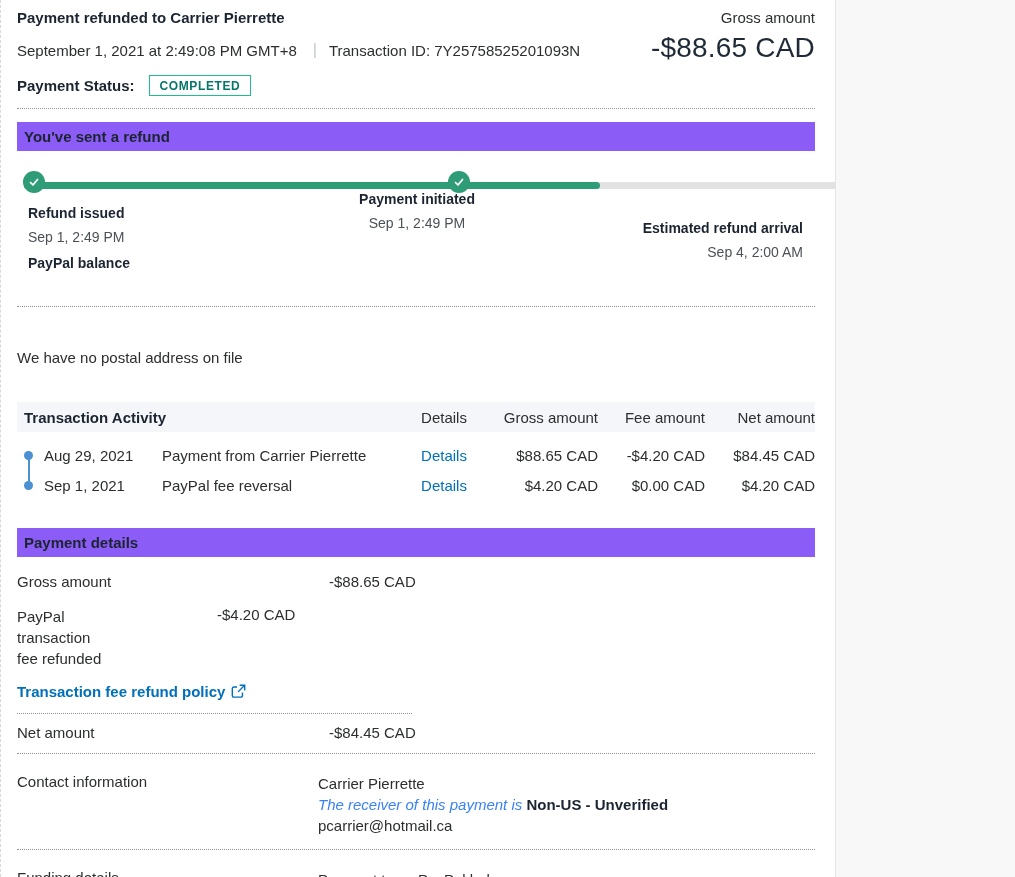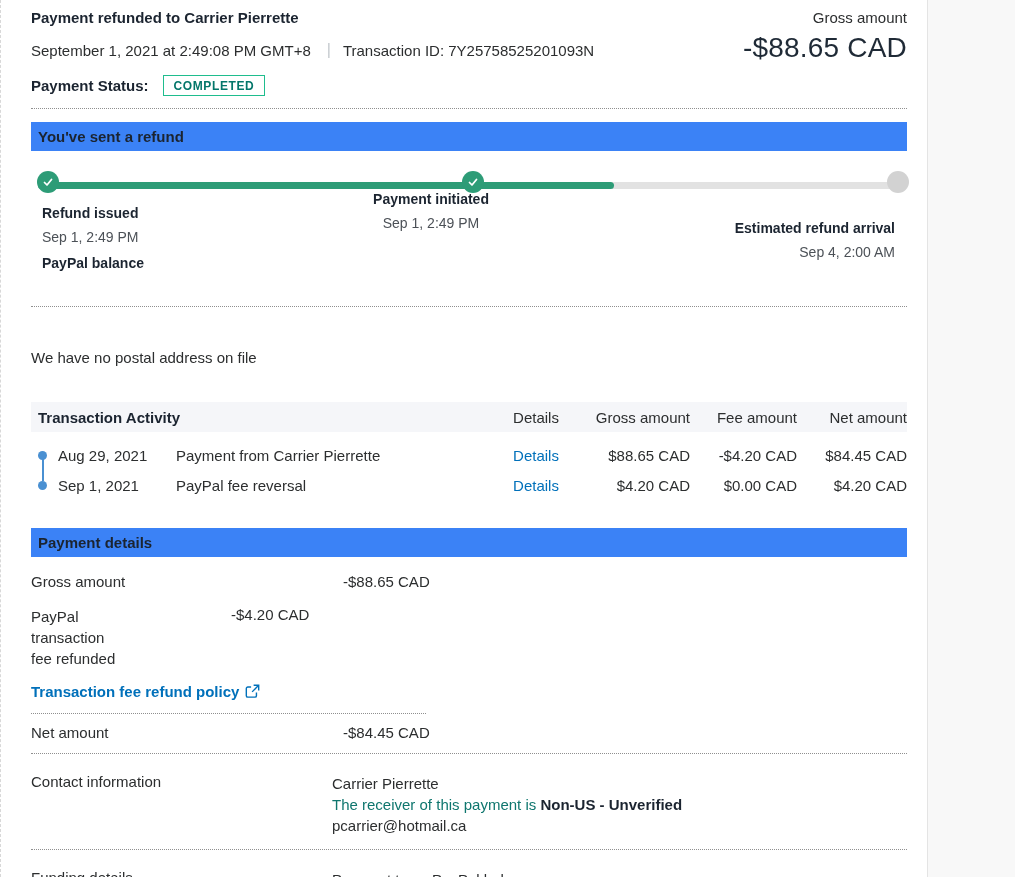--- a/index.html
+++ b/index.html
@@ -5,25 +5,25 @@
   * { margin:0; padding:0; box-sizing:border-box; }
   html,body { width:1015px; height:877px; }
   body {
     background:#f8f8f8;
     font-family:"Liberation Sans", sans-serif;
     font-size:15px;
     color:#2c2e2f;
   }
   .content {
     position:relative;
-    width:928px; height:877px;
+    width:836px; height:877px;
     background:#ffffff;
     border-left:1px dashed #d8d8d8;
     border-right:1px solid #e4e4e4;
-    padding:0 20px 0 30px;
+    padding:0 20px 0 16px;
     overflow:hidden;
   }
   .dotted-hr { border:none; border-top:1px dotted #8f8f8f; height:0; }
   .dotted-hr.short { width:395px; }
 
   
   .hdr { display:flex; justify-content:space-between; padding-top:9px; }
   .hdr-title { font-weight:bold; color:#1b2430; margin-bottom:15px; }
   .hdr-dateline { display:flex; align-items:center; margin-bottom:16px; }
   .hdr-sep { color:#c3c8cd; margin:0 12px 0 16px; font-size:16px; }
@@ -39,21 +39,21 @@
     font-weight:bold;
   }
   .hdr-right { text-align:right; padding-top:0; }
   .hdr-gross-label { margin-bottom:6px; }
   .hdr-gross-value { font-size:28px; color:#1f2a36; letter-spacing:.2px; }
 
   .hr-1 { margin-top:12px; }
 
   
   .bar-title {
-    background:#3b82f6;
+    background:#8b5cf6;
     height:29px;
     display:flex; align-items:center;
     padding:0 0 0 7px;
     font-weight:bold;
     color:#1b2430;
     margin-top:13px;
   }
   .tracker-body { position:relative; height:155px; }
   .track { position:absolute; left:7px; top:31px; width:863px; height:7px; background:#e2e2e2; border-radius:4px; }
   .track-fill { position:absolute; left:0; top:0; height:7px; width:576px; background:#2d9c77; border-radius:4px; }
@@ -105,21 +105,21 @@
   .pd-label { width:312px; flex:none; }
   .pd-label.wrap { max-width:200px; padding-right:112px; line-height:21px; }
   .policy { margin-top:14px; display:flex; align-items:center; gap:6px; }
   .policy a { color:#0070ba; font-weight:bold; text-decoration:none; cursor:pointer; }
   .hr-net-top { margin-top:13px; }
   .pd-net { margin-top:10px; }
   .hr-contact { margin-top:12px; }
   .info-row { display:flex; margin-top:19px; }
   .info-label { width:301px; flex:none; }
   .info-val { line-height:21px; }
-  .muted { color:#0f766e; }
+  .muted { color:#3b82f6;font-style:italic; }
   .strong { font-weight:bold; color:#1b2430; }
   .hr-fund { margin-top:11px; }
 </style>
 </head>
 <body>
 
 <div class="content">
 
   <div class="hdr">
     <div>

